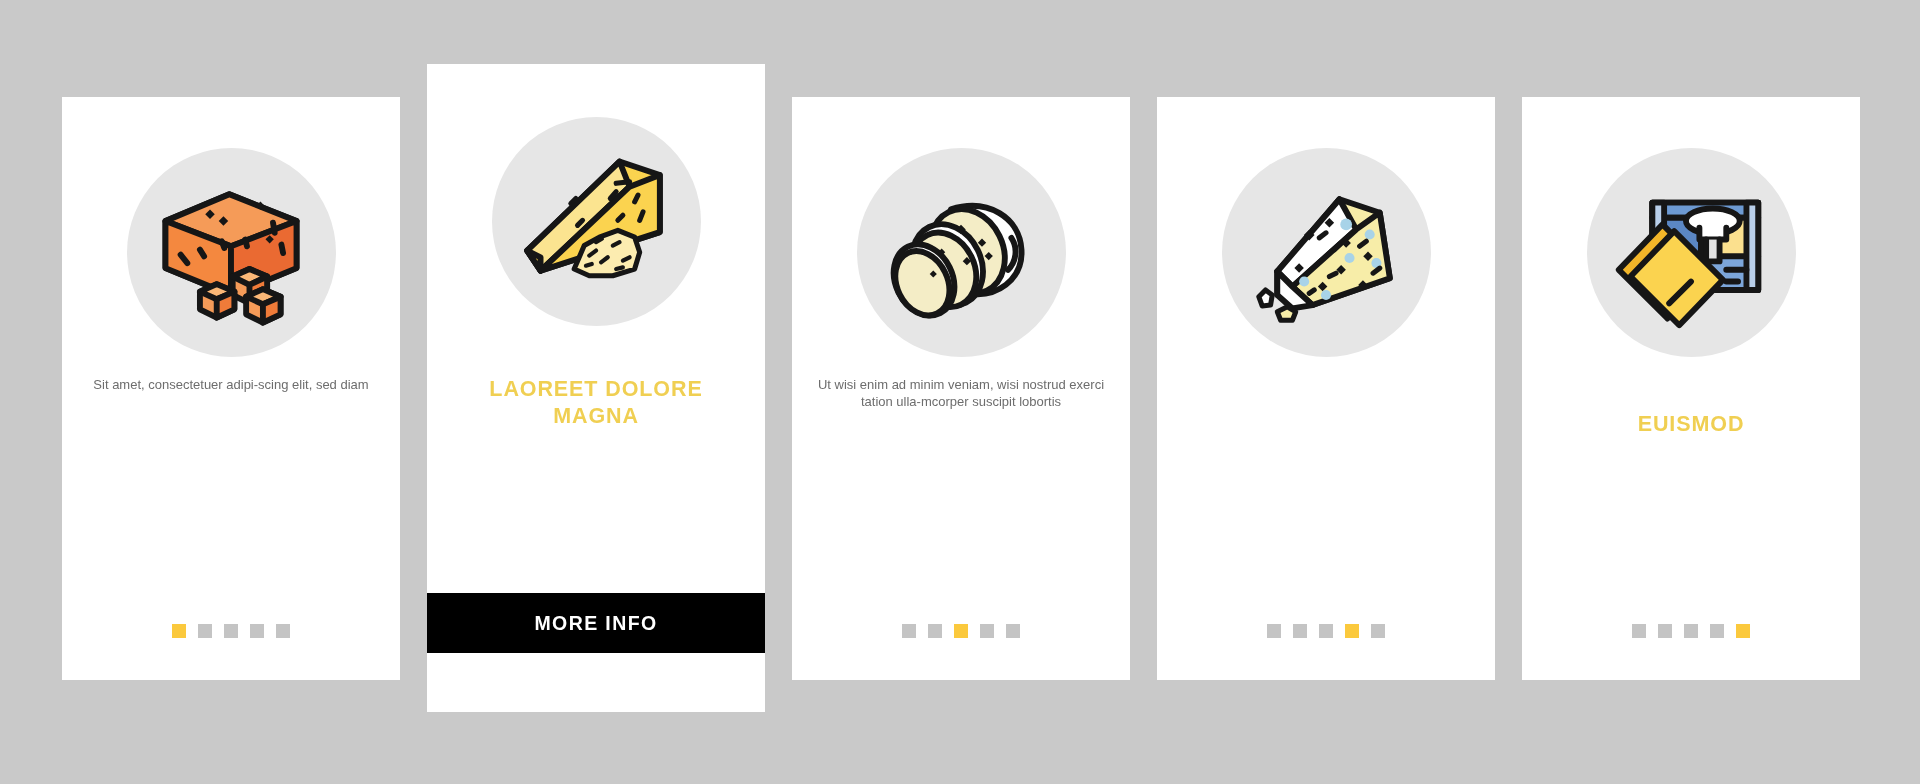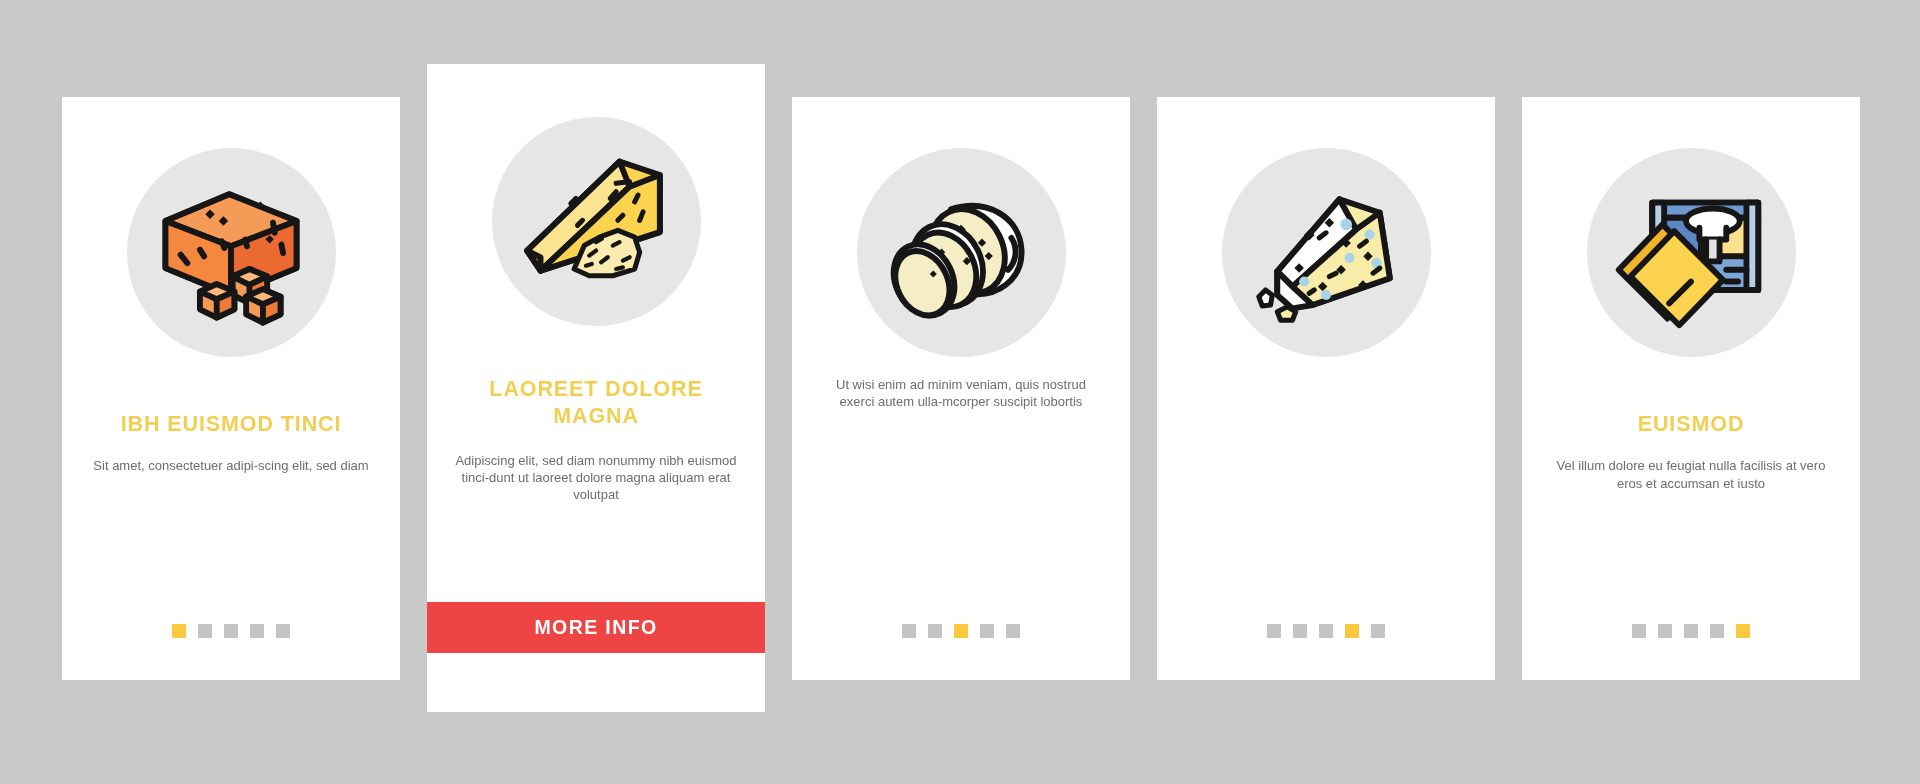--- a/index.html
+++ b/index.html
@@ -106,22 +106,22 @@
     height: 14px;
     background: #c4c4c4;
     display: block;
   }
   .dot.active {
     background: #fbc93d;
   }
 
   .more-info-btn {
     width: 100%;
-    height: 51px;
-    background: #ef4444;
+    height: 60px;
+    background: #000000;
     color: #ffffff;
     font-weight: bold;
     font-size: 19.5px;
     letter-spacing: 1.4px;
     display: flex;
     align-items: center;
     justify-content: center;
     border: none;
     cursor: pointer;
     font-family: "Liberation Sans", sans-serif;
@@ -163,21 +163,20 @@
         <path d="M40 102 L48 112"></path>
         <path d="M63 96 L68 104"></path>
         <path d="M89 86 L92 94"></path>
         <path d="M150 64 L152 76"></path>
         <path d="M160 90 L162 100"></path>
         <path d="M117 84 L119 92"></path>
       </g>
     </svg>
         </span>
       </div>
-      <div class="card-title">IBH EUISMOD TINCI</div>
       <div class="card-body">Sit amet, consectetuer adipi-scing elit, sed diam</div>
       <div class="spacer"></div>
       <div class="dots">
         <span class="dot active"></span>
         <span class="dot"></span>
         <span class="dot"></span>
         <span class="dot"></span>
         <span class="dot"></span>
       </div>
     </div>
@@ -209,21 +208,20 @@
         <path d="M120 128 L128 124"></path>
         <path d="M132 146 L140 142"></path>
         <path d="M100 124 L107 120"></path>
         <path d="M88 152 L95 150"></path>
         <path d="M124 156 L132 154"></path>
       </g>
     </svg>
         </span>
       </div>
       <div class="card-title">LAOREET DOLORE MAGNA</div>
-      <div class="card-body">Adipiscing elit, sed diam nonummy nibh euismod tinci-dunt ut laoreet dolore magna aliquam erat volutpat</div>
       <div class="spacer"></div>
       <button class="more-info-btn">MORE INFO</button>
     </div>
     <div class="card normal card-c3">
       <div class="icon-circle">
         <span>
     <svg viewBox="0 0 200 200" xmlns="http://www.w3.org/2000/svg">
       <g stroke="#161616" stroke-width="7" stroke-linejoin="round" stroke-linecap="round">
         <path d="M88 48 C132 34 170 58 172 96 C174 132 142 154 108 148 L84 62 Z" fill="#ffffff"></path>
         <ellipse cx="108" cy="98" rx="42" ry="52" transform="rotate(-26 108 98)" fill="#f4edc6"></ellipse>
@@ -237,21 +235,21 @@
         <rect x="122" y="84" width="7" height="7" transform="rotate(45 125 87)"></rect>
         <rect x="130" y="100" width="7" height="7" transform="rotate(45 133 103)"></rect>
         <rect x="104" y="106" width="7" height="7" transform="rotate(45 107 109)"></rect>
         <rect x="74" y="96" width="6" height="6" transform="rotate(45 77 99)"></rect>
         <rect x="64" y="122" width="6" height="6" transform="rotate(45 67 125)"></rect>
       </g>
       <path d="M160 82 C168 94 166 110 156 120" stroke="#161616" stroke-width="7" fill="none" stroke-linecap="round"></path>
     </svg>
         </span>
       </div>
-      <div class="card-body">Ut wisi enim ad minim veniam, quis nostrud exerci autem ulla-mcorper suscipit lobortis</div>
+      <div class="card-body">Ut wisi enim ad minim veniam, wisi nostrud exerci tation ulla-mcorper suscipit lobortis</div>
       <div class="spacer"></div>
       <div class="dots">
         <span class="dot"></span>
         <span class="dot"></span>
         <span class="dot active"></span>
         <span class="dot"></span>
         <span class="dot"></span>
       </div>
     </div>
     <div class="card normal card-c4">
@@ -331,21 +329,20 @@
       </g>
       <g stroke="#161616" stroke-width="7" stroke-linejoin="round" stroke-linecap="round">
         <path d="M14 120 L66 66 L124 124 L72 178 Z" fill="#f2b529"></path>
         <path d="M28 128 L80 74 L138 132 L86 186 Z" fill="#fbd34f"></path>
       </g>
       <path d="M100 134 L74 160" stroke="#161616" stroke-width="7" stroke-linecap="round" fill="none"></path>
     </svg>
         </span>
       </div>
       <div class="card-title">EUISMOD</div>
-      <div class="card-body">Vel illum dolore eu feugiat nulla facilisis at vero eros et accumsan et iusto</div>
       <div class="spacer"></div>
       <div class="dots">
         <span class="dot"></span>
         <span class="dot"></span>
         <span class="dot"></span>
         <span class="dot"></span>
         <span class="dot active"></span>
       </div>
     </div>
   </div>

